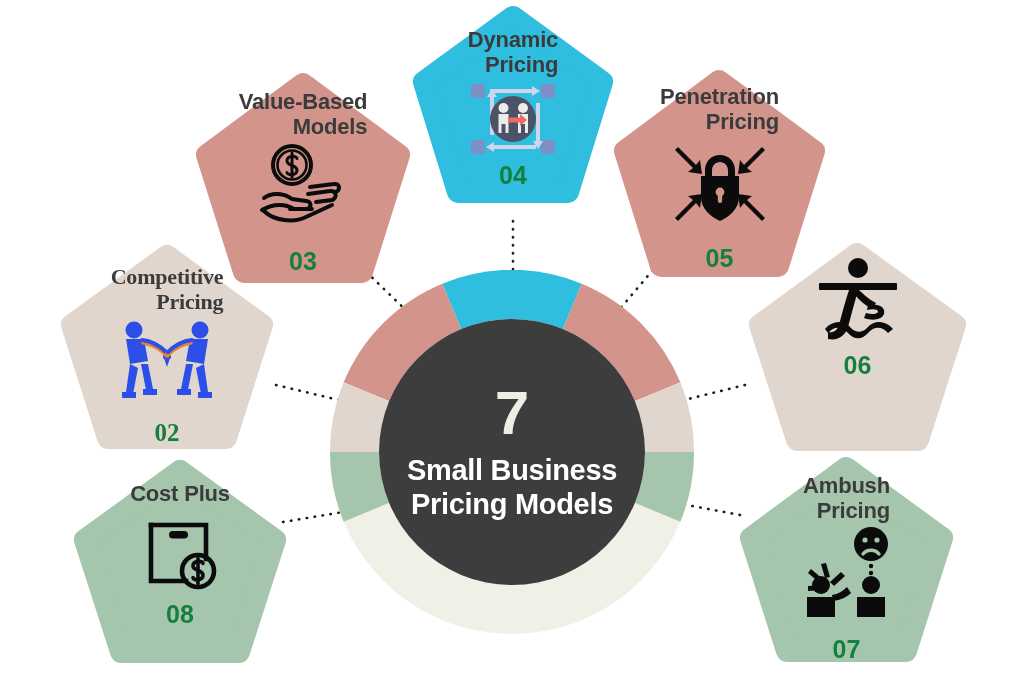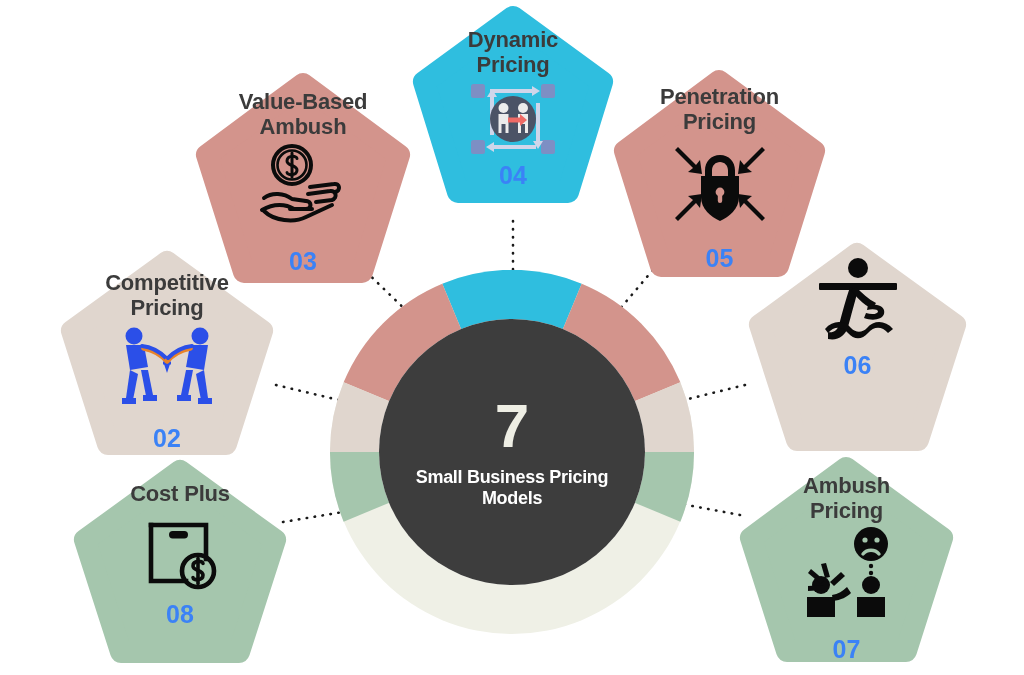--- a/index.html
+++ b/index.html
@@ -53,21 +53,21 @@
   }
   #hub-number {
     font-size: 62px;
     font-weight: bold;
     color: #eeeee4;
     line-height: 1;
     margin-bottom: 10px;
     letter-spacing: 0px;
   }
   #hub-title {
-    font-size: 18px;
+    font-size: 29px;
     font-weight: bold;
     color: #ffffff;
     line-height: 1.16;
     letter-spacing: -0.3px;
     padding: 0 16px;
   }
 
   
   .pent {
     position: absolute;
@@ -87,40 +87,41 @@
     align-items: center;
     text-align: center;
   }
   .pent .label {
     font-size: 22px;
     font-weight: bold;
     color: #3b3b3b;
     line-height: 1.12;
     letter-spacing: -0.2px;
     white-space: pre-line;
+    text-align: right;
   }
   .pent .num {
     font-size: 25px;
     font-weight: bold;
-    color: #3b82f6;
+    color: #15803d;
     line-height: 1;
   }
   .pent .iconbox {
     display: flex;
     align-items: center;
     justify-content: center;
   }
 
   
   #pent-01 { left: 62px;  top: 455px; width: 236px; height: 222px; }
   #pent-01 .content { padding-top: 27px; }
   #pent-01 .iconbox { margin-top: 8px; }
   #pent-01 .num { margin-top: 9px; }
 
-  #pent-02 { left: 48px;  top: 246px; width: 238px; height: 223px; }
+  #pent-02 { left: 48px;  top: 240px; width: 238px; height: 223px; font-family: Liberation Serif, serif; }
   #pent-02 .content { padding-top: 25px; }
   #pent-02 .iconbox { margin-top: 2px; }
   #pent-02 .num { margin-top: 16px; }
 
   #pent-03 { left: 184px; top: 68px;  width: 238px; height: 230px; }
   #pent-03 .content { padding-top: 22px; }
   #pent-03 .iconbox { margin-top: 4px; }
   #pent-03 .num { margin-top: 22px; }
 
   #pent-04 { left: 402px; top: 2px;   width: 222px; height: 215px; }
@@ -249,21 +250,21 @@
       <div class="num">02</div>
     </div>
   </div>
 
   <div class="pent" id="pent-03">
     <svg class="shape" width="238" height="230" viewBox="0 0 238 230">
       <path fill="#d3948c" stroke="#d3948c" stroke-width="22" stroke-linejoin="round" d="M 119 16 L 215 87 L 178 204 L 60 204 L 23 87 Z"></path>
     </svg>
     <div class="content">
       <div class="label">Value-Based
-Ambush</div>
+Models</div>
       <div class="iconbox">
         <svg width="98" height="84" viewBox="0 0 98 84">
           <g fill="none" stroke="#0b0b0b" stroke-width="4" stroke-linecap="round" stroke-linejoin="round">
             <circle cx="38" cy="22" r="19"></circle>
             <circle cx="38" cy="22" r="14.5" stroke-width="2.6"></circle>
             <path d="M 43 15.5 C 43 12.5 33 12 33 18 C 33 23 43 22 43 27 C 43 33 33 32.5 33 29.5" stroke-width="3"></path>
             <path d="M 38 10 L 38 34" stroke-width="3"></path>
 
             <path d="M 10 55 C 18 49 30 50 38 56 L 52 58"></path>
             <path d="M 52 58 C 58 58 58 66 52 66 L 36 66"></path>

